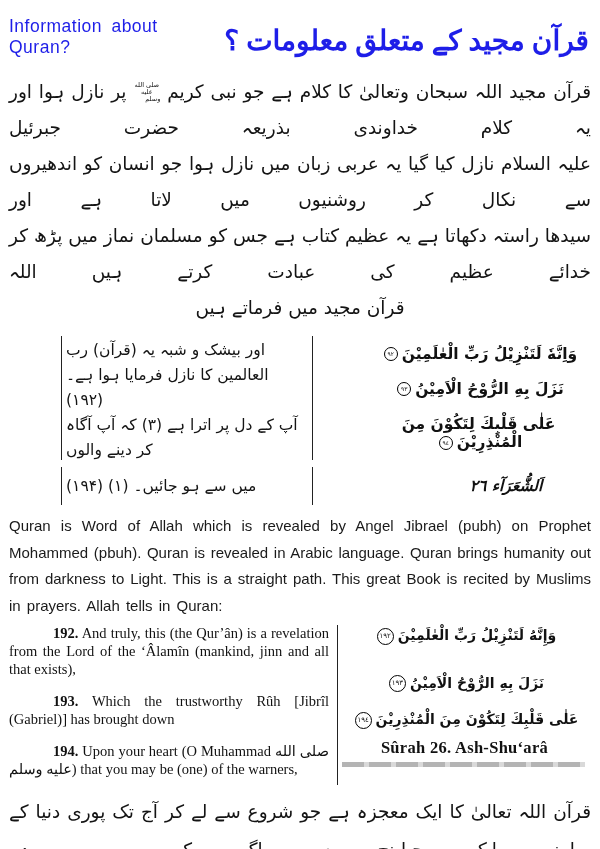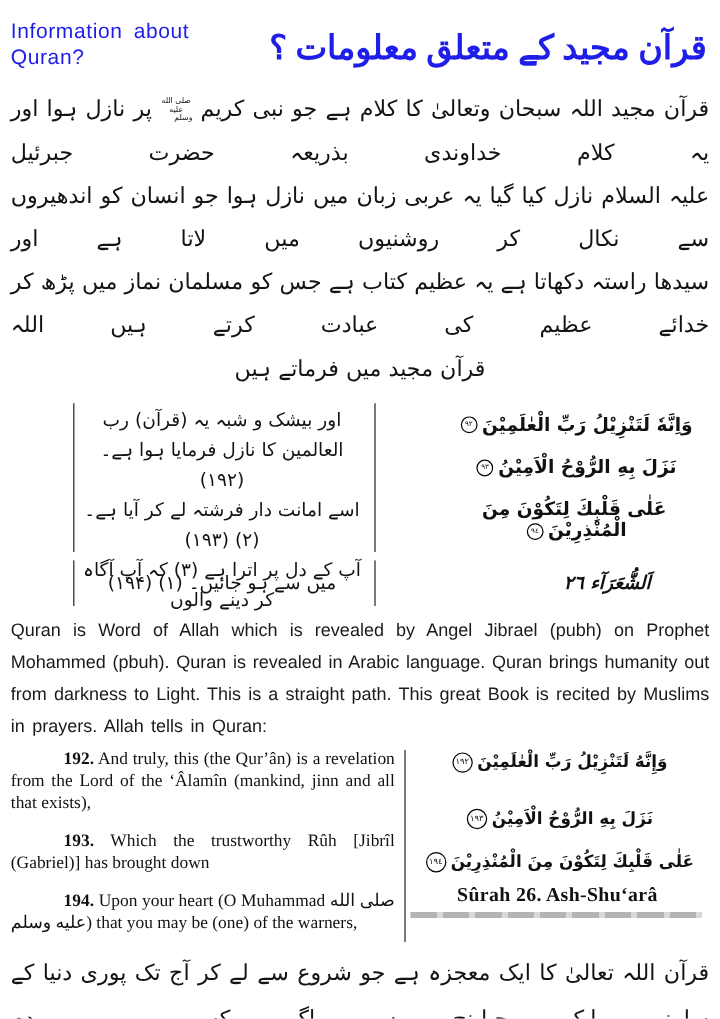--- a/index.html
+++ b/index.html
@@ -33,21 +33,21 @@
     text-align:center;vertical-align:-3px;font-weight:normal;white-space:normal;
   }
   
   .table1{margin-top:10px;margin-left:52px;margin-right:2px;}
   .t1-group{display:flex;}
   .t1-group-a{height:124px;margin-bottom:7px;}
   .t1-group-b{height:38px;}
   .t1-urdu{
     width:252px;box-sizing:border-box;border-left:1.5px solid #222;border-right:1.5px solid #222;
     padding:2px 8px 2px 4px;display:flex;flex-direction:column;justify-content:space-between;
-    font-size:15.5px;text-align:center;line-height:26px;
+    font-size:15.5px;text-align:left;line-height:26px;
   }
   .t1-arabic{
     flex:1;display:flex;flex-direction:column;justify-content:space-around;
     text-align:center;padding-left:55px;font-weight:bold;font-size:15.5px;
     font-family:"DejaVu Sans",sans-serif;direction:rtl;
   }
   .t1-urdu .cell{line-height:25px;}
   
   .eng-par{margin-top:8px;font-size:15px;color:#1a1a1a;}
   .e-line{line-height:26.6px;text-align:justify;text-align-last:justify;word-spacing:1px;}
@@ -101,21 +101,20 @@
     <div class="u-line"><span>قرآن مجید اللہ سبحان وتعالیٰ کا کلام ہے جو نبی کریم</span> <span class="saw-mark">صلى الله عليه وسلم</span> <span>پر نازل ہوا اور یہ کلام خداوندی بذریعہ حضرت جبرئیل</span></div>
     <div class="u-line">علیہ السلام نازل کیا گیا یہ عربی زبان میں نازل ہوا جو انسان کو اندھیروں سے نکال کر روشنیوں میں لاتا ہے اور</div>
     <div class="u-line">سیدھا راستہ دکھاتا ہے یہ عظیم کتاب ہے جس کو مسلمان نماز میں پڑھ کر خدائے عظیم کی عبادت کرتے ہیں اللہ</div>
     <div class="u-line-center">قرآن مجید میں فرماتے ہیں</div>
   </div>
 
   <div class="table1">
     <div class="t1-group t1-group-a">
       <div class="t1-urdu urdu">
         <div class="cell">اور بیشک و شبہ یہ (قرآن) رب العالمین کا نازل فرمایا ہوا ہے۔ (۱۹۲)</div>
-        <div class="cell">اسے امانت دار فرشتہ لے کر آیا ہے۔ (۲) (۱۹۳)</div>
         <div class="cell">آپ کے دل پر اترا ہے (۳) کہ آپ آگاہ کر دینے والوں</div>
       </div>
       <div class="t1-arabic">
         <div><span>وَاِنَّهٗ لَتَنْزِيْلُ رَبِّ الْعٰلَمِيْنَ</span><span class="ayah-medallion small">٩٢</span></div>
         <div><span>نَزَلَ بِهِ الرُّوْحُ الْاَمِيْنُ</span><span class="ayah-medallion small">٩٣</span></div>
         <div><span>عَلٰى قَلْبِكَ لِتَكُوْنَ مِنَ الْمُنْذِرِيْنَ</span><span class="ayah-medallion small">٩٤</span></div>
       </div>
     </div>
     <div class="t1-group t1-group-b">
       <div class="t1-urdu urdu" style="justify-content:center;">

